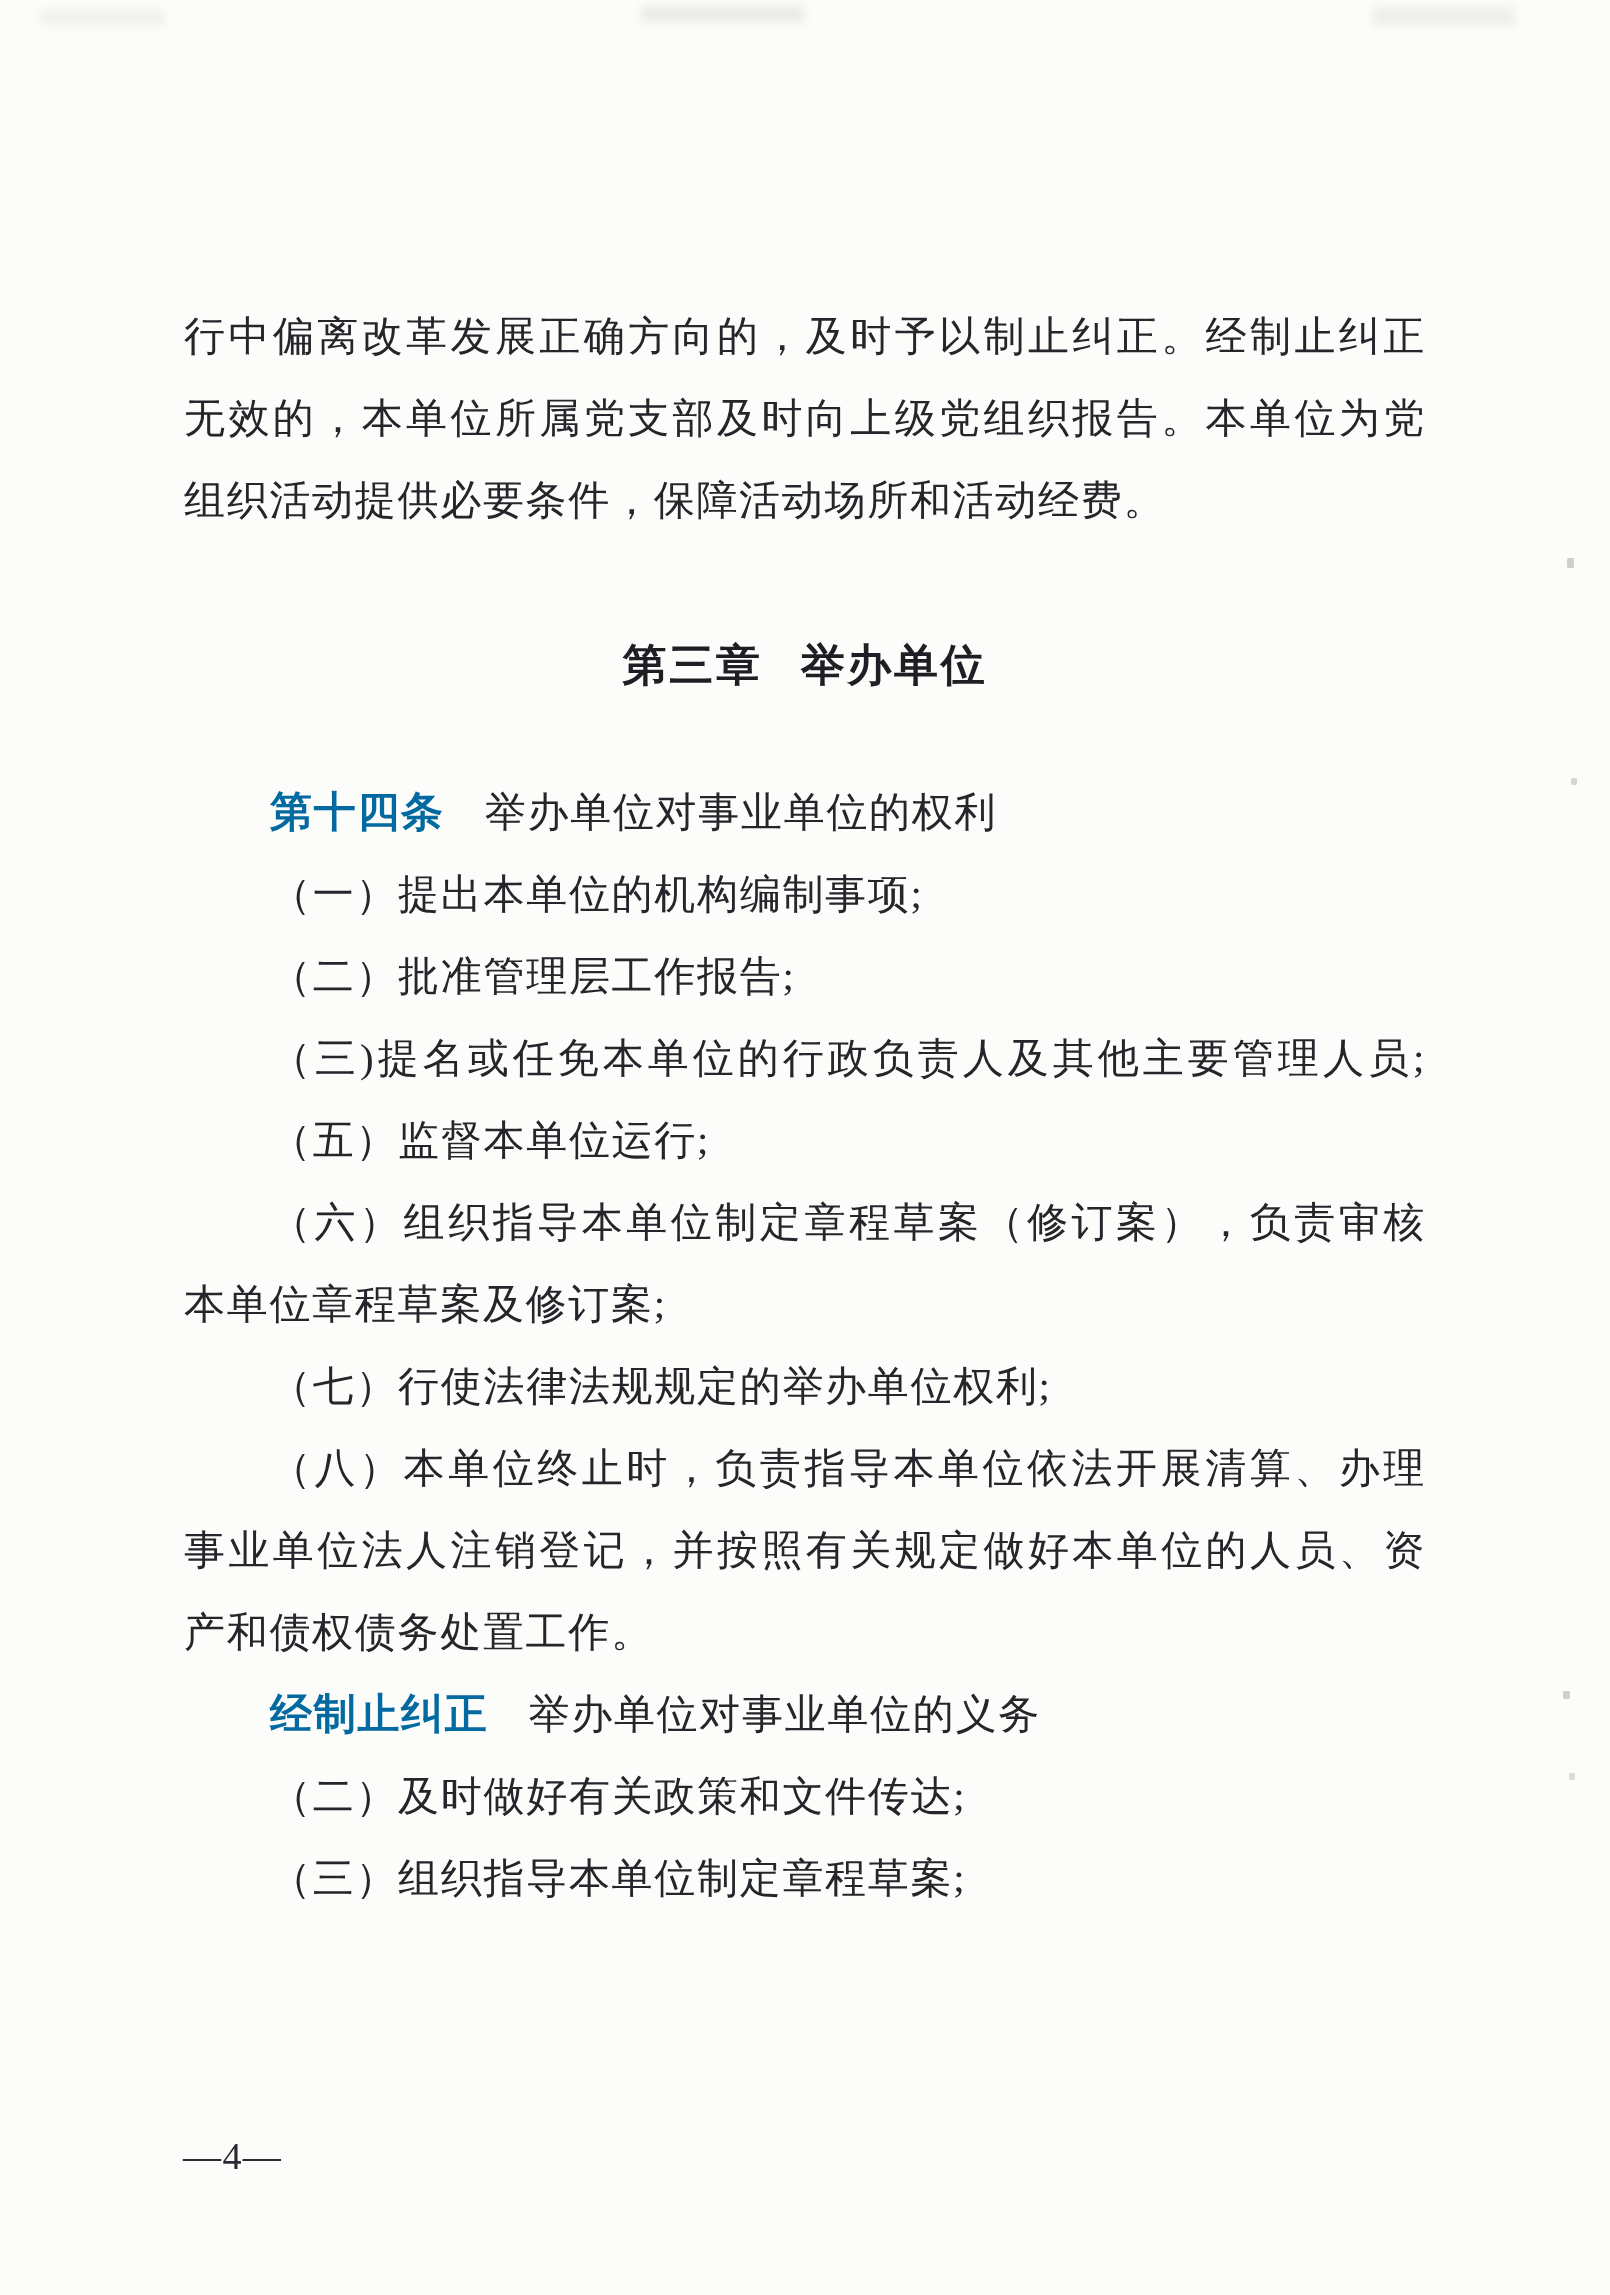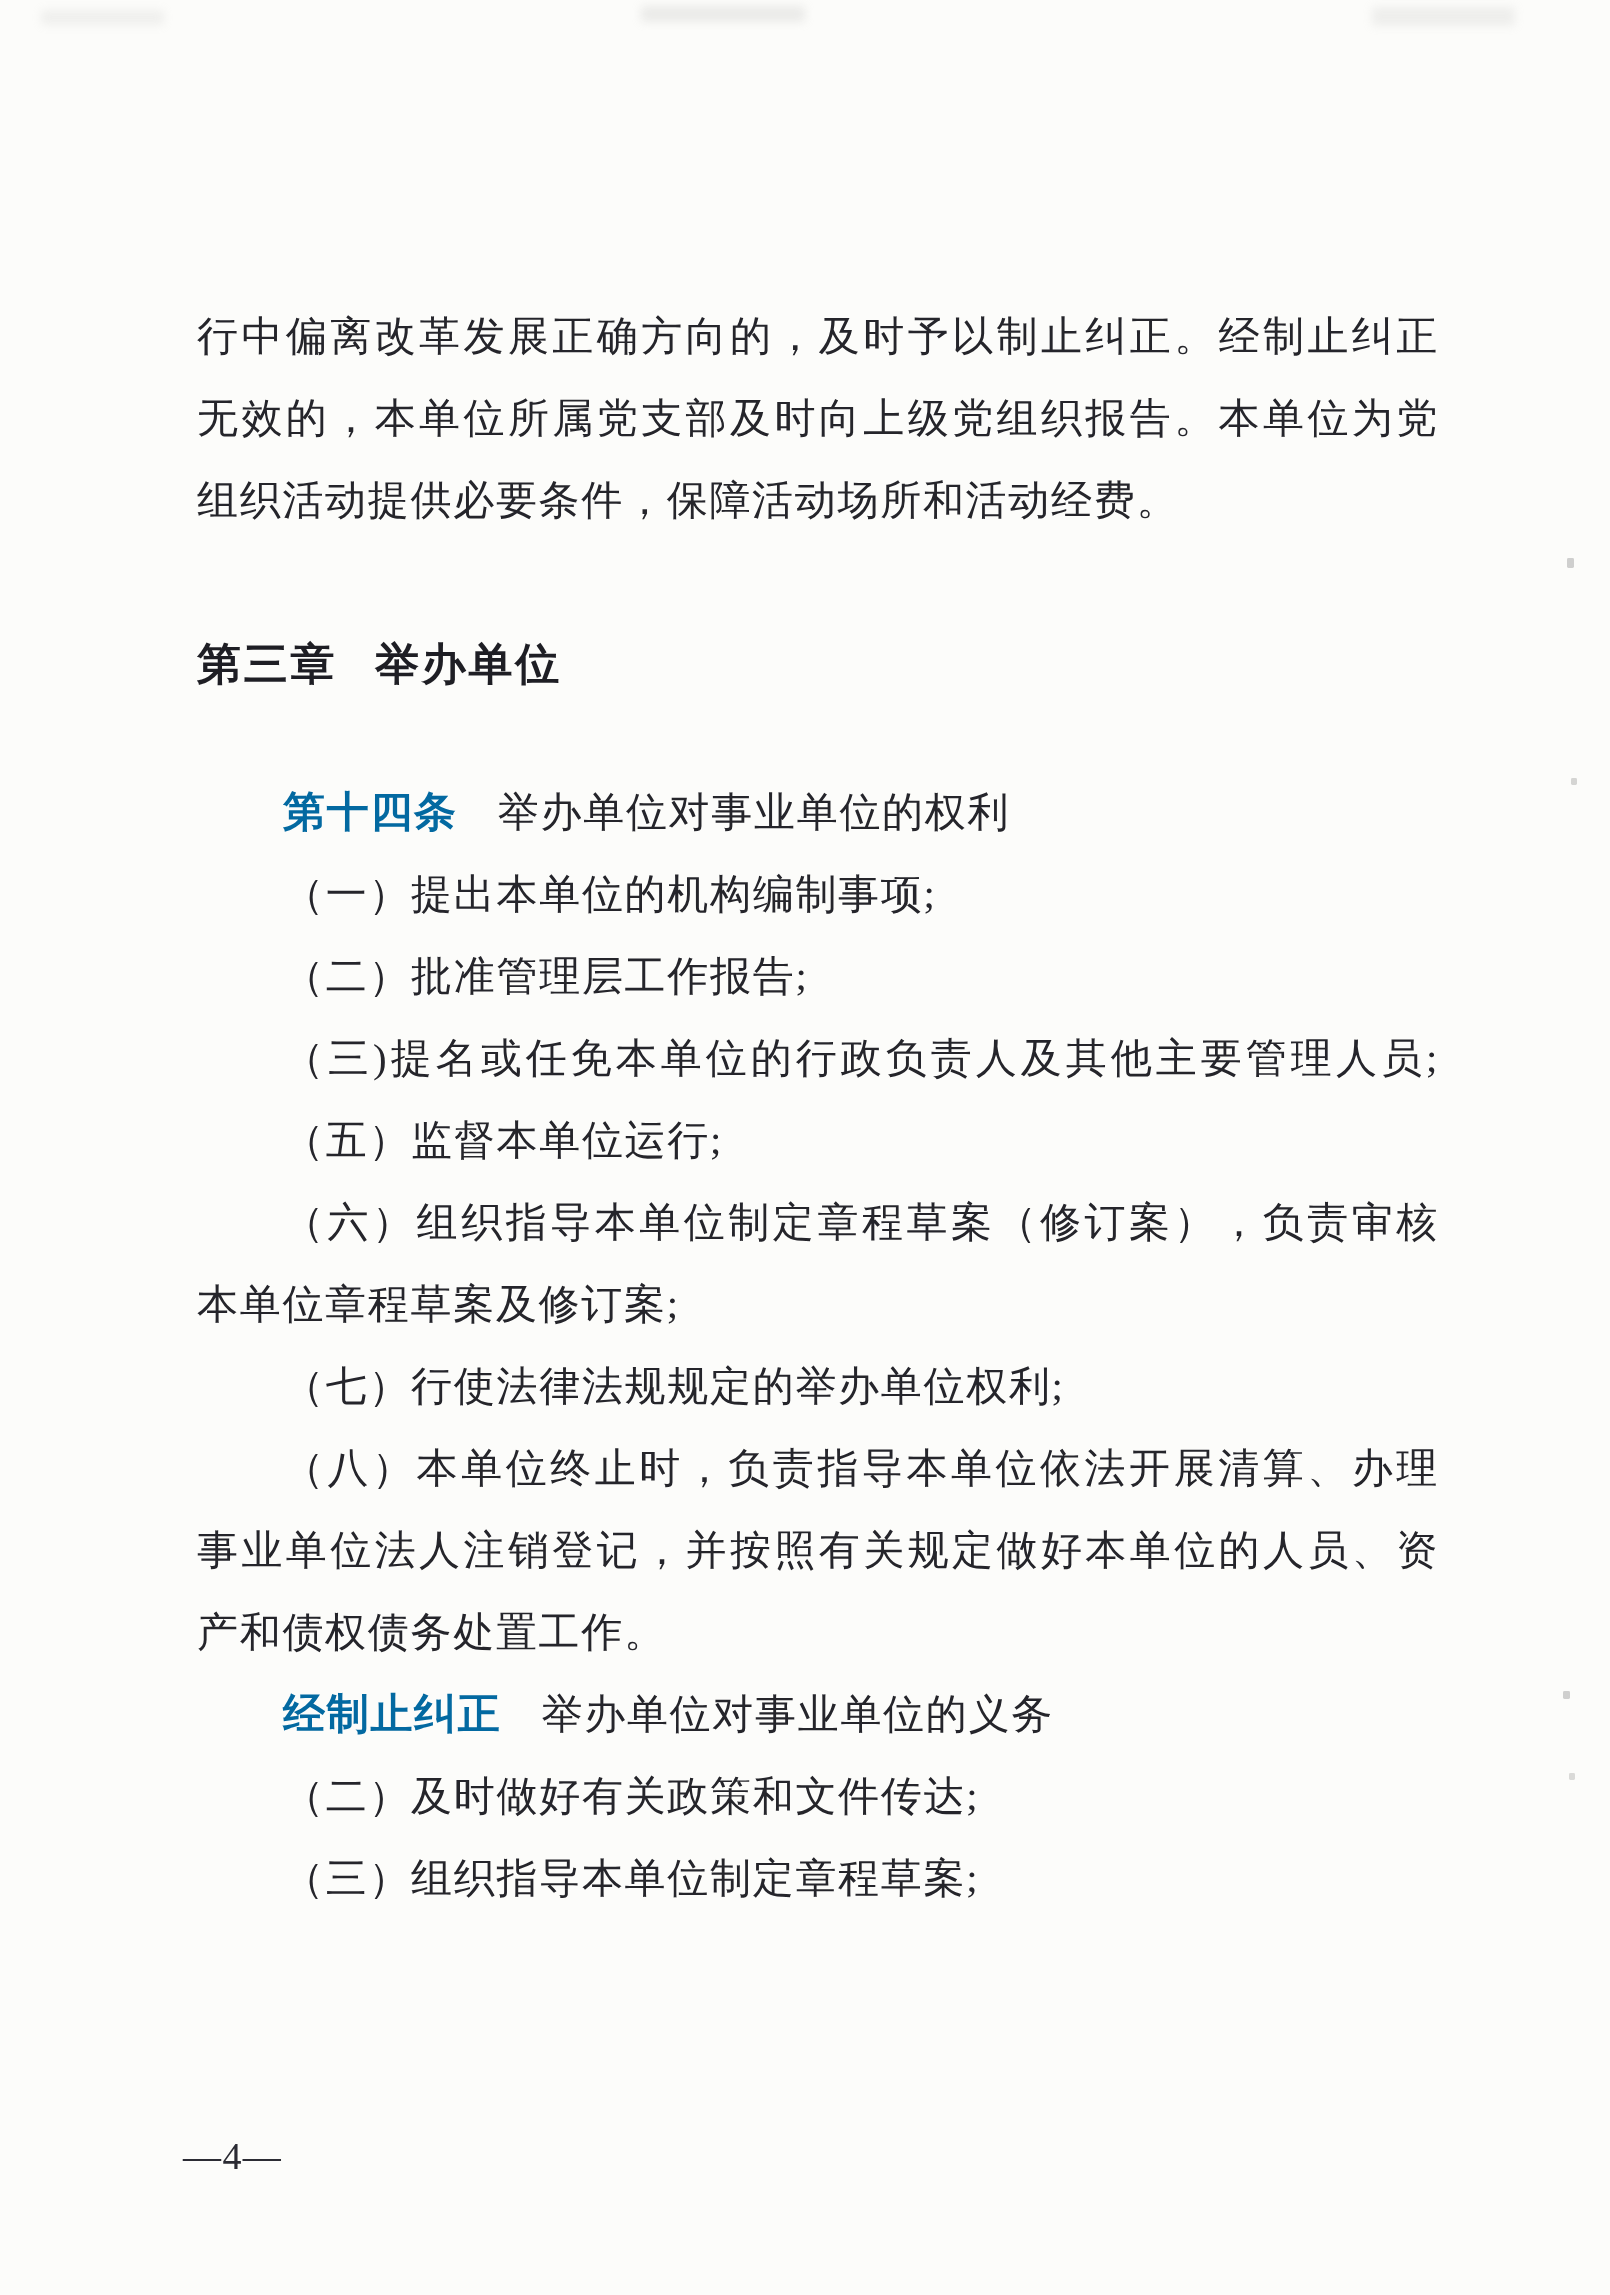--- a/index.html
+++ b/index.html
@@ -9,41 +9,40 @@
     background:#fcfcfa;
     overflow:hidden;
     font-family:"Liberation Serif","DejaVu Serif",serif;
     color:#25252b;
   }
   .content{
     position:absolute;
     left:184px;top:0;
     width:1242px;
     padding-top:295px;
-    margin-left:13px;
   }
   .line{
     font-size:41px;
     line-height:82px;
     height:82px;
     letter-spacing:1.7px;
     white-space:nowrap;
   }
   .fill{
     text-align:justify;
     text-align-last:justify;
     white-space:normal;
   }
   .indent{padding-left:86px;}
   .chapter-heading{
     margin-top:83px;
     height:82px;
     line-height:82px;
-    text-align:left;
-    font-family:Liberation Serif, serif;
+    text-align:center;
+    font-family:Liberation Sans, sans-serif;
     font-weight:700;
     font-size:44px;
     letter-spacing:2.7px;
     color:#1e1e24;
   }
   .article-heading{
     margin-top:65px;
     height:82px;
     line-height:82px;
     font-size:41px;

